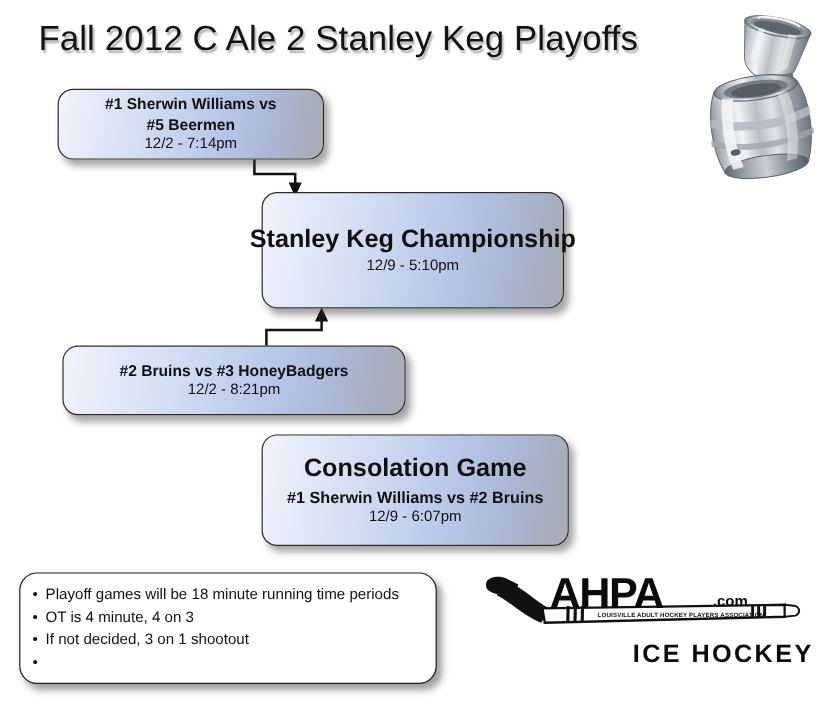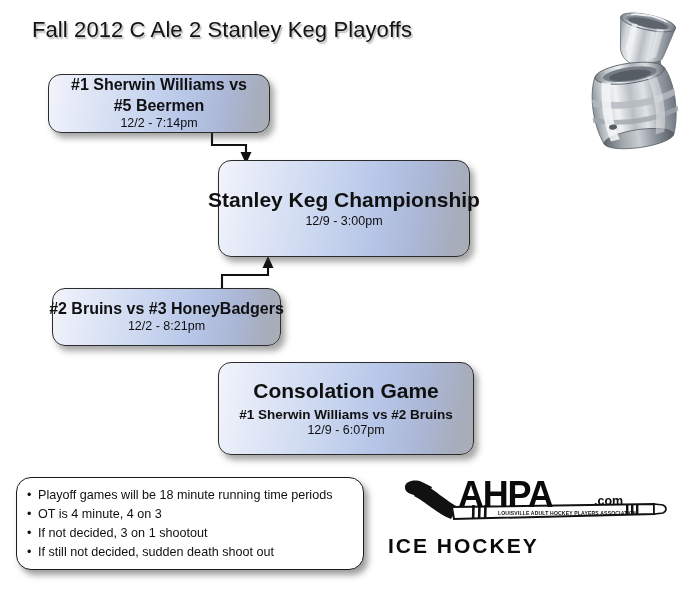--- a/index.html
+++ b/index.html
@@ -14,21 +14,21 @@
     overflow: hidden;
     font-family: "Liberation Sans", sans-serif;
     color: #111111;
   }
 
   
   #page-title {
     position: absolute;
     left: 32px;
     top: 17px;
-    font-size: 22px;
+    font-size: 29px;
     font-weight: 400;
     letter-spacing: 0.1px;
     color: #131313;
     text-shadow: 1.5px 2px 1.5px rgba(120,120,120,0.55);
     white-space: nowrap;
   }
 
   
   .game-box {
     position: absolute;
@@ -50,39 +50,39 @@
     justify-content: center;
     text-align: center;
     line-height: 1.27;
   }
   .game-line {
     white-space: nowrap;
     color: #101010;
   }
   .line-bold {
     font-weight: 700;
-    font-size: 16px;
+    font-size: 13px;
   }
   .line-title {
     font-weight: 700;
     font-size: 21px;
     padding-bottom: 1px;
   }
   .line-sub {
     font-weight: 700;
     font-size: 13.5px;
   }
   .line-time {
     font-weight: 400;
     font-size: 12.5px;
   }
 
   #box-semi1   { left: 48px;  top: 74px;  width: 222px; height: 59px; }
   #box-final   { left: 218px; top: 160px; width: 252px; height: 97px; }
-  #box-semi2   { left: 52px;  top: 288px; width: 229px; height: 58px; }
+  #box-semi2   { left: 52px;  top: 288px; width: 286px; height: 58px; }
   #box-consol  { left: 218px; top: 362px; width: 256px; height: 93px; }
 
   
   .connector {
     position: absolute;
     left: 0;
     top: 0;
     width: 692px;
     height: 595px;
     pointer-events: none;
@@ -124,21 +124,21 @@
     left: 388px;
     top: 474px;
     width: 290px;
     height: 100px;
   }
   #logo-ice-hockey {
     position: absolute;
     left: 0;
     top: 60px;
     width: 290px;
-    text-align: left;
+    text-align: right;
     font-size: 21px;
     font-weight: 700;
     letter-spacing: 2.0px;
     color: #0b0b0b;
   }
 
   
   #trophy-wrap {
     position: absolute;
     left: 582px;
@@ -162,21 +162,21 @@
 </svg>
 
 <div class="game-box" id="box-semi1">
   <div class="game-line line-bold">#1 Sherwin Williams vs</div>
   <div class="game-line line-bold">#5 Beermen</div>
   <div class="game-line line-time">12/2 - 7:14pm</div>
 </div>
 
 <div class="game-box" id="box-final">
   <div class="game-line line-title">Stanley Keg Championship</div>
-  <div class="game-line line-time">12/9 - 3:00pm</div>
+  <div class="game-line line-time">12/9 - 5:10pm</div>
 </div>
 
 <div class="game-box" id="box-semi2">
   <div class="game-line line-bold">#2 Bruins vs #3 HoneyBadgers</div>
   <div class="game-line line-time">12/2 - 8:21pm</div>
 </div>
 
 <div class="game-box" id="box-consol">
   <div class="game-line line-title">Consolation Game</div>
   <div class="game-line line-sub">#1 Sherwin Williams vs #2 Bruins</div>
@@ -191,21 +191,20 @@
   <div class="rule-line">
     <span class="rule-bullet">•</span>
     <span>OT is 4 minute, 4 on 3</span>
   </div>
   <div class="rule-line">
     <span class="rule-bullet">•</span>
     <span>If not decided, 3 on 1 shootout</span>
   </div>
   <div class="rule-line">
     <span class="rule-bullet">•</span>
-    <span>If still not decided, sudden death shoot out</span>
   </div>
 </div>
 
 <div id="logo-wrap">
   <svg viewBox="0 0 290 70" width="290" height="70">
 
     <g>
 
       <path d="M 17 13
                C 17 7, 27 5, 34 8

